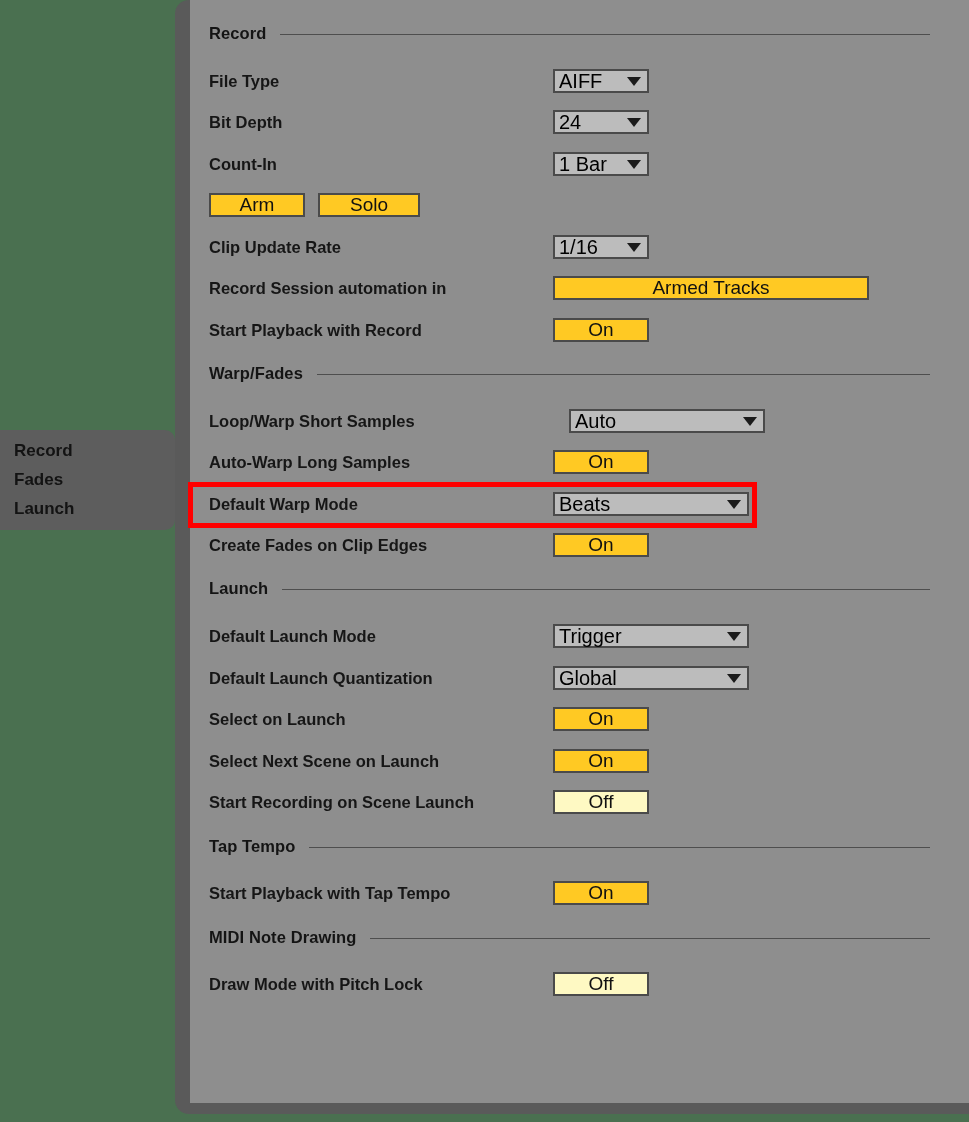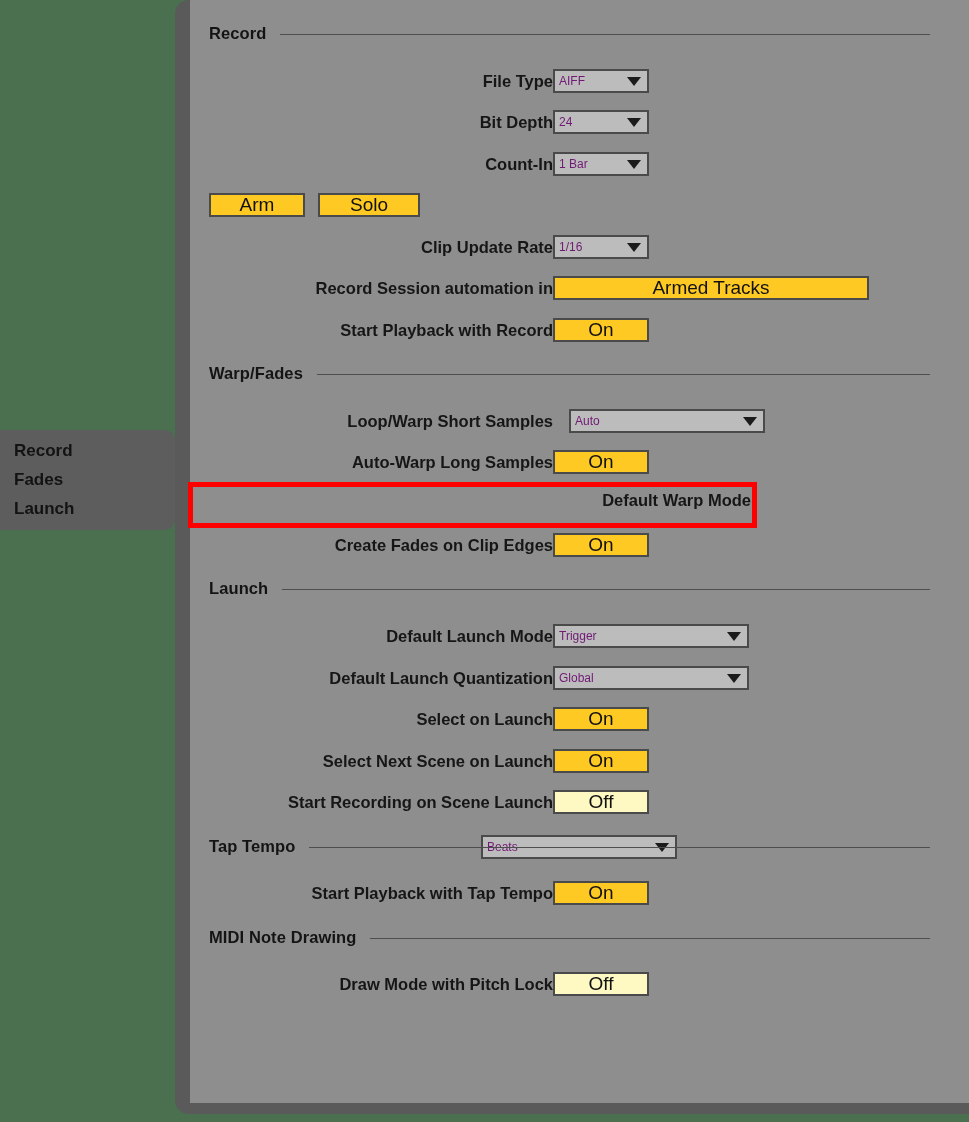--- a/index.html
+++ b/index.html
@@ -72,21 +72,20 @@
     display: flex;
     align-items: center;
   }
   .row .row-label {
     font-size: 16.5px;
     font-weight: bold;
     color: #161616;
     white-space: nowrap;
     width: 344px;
     flex: 0 0 344px;
-    text-align: right;
   }
   .row .row-ctrls {
     display: flex;
     align-items: center;
     gap: 13px;
   }
 
   
   .dropdown {
     height: 24px;
@@ -96,22 +95,22 @@
     display: flex;
     align-items: center;
     position: relative;
     padding-left: 4px;
     padding-right: 6px;
     cursor: pointer;
   }
   .dropdown.w-narrow { width: 96px; }
   .dropdown.w-wide   { width: 196px; }
   .dropdown .dd-value {
-    font-size: 12px;
-    color: #701a75;
+    font-size: 20px;
+    color: #000000;
     white-space: nowrap;
     font-family: "Liberation Sans", sans-serif;
   }
   .dropdown .dd-arrow {
     margin-left: auto;
     width: 0; height: 0;
     border-left: 7px solid transparent;
     border-right: 7px solid transparent;
     border-top: 9px solid #1b1b1b;
   }
@@ -259,21 +258,21 @@
     </span>
   </div>
 
   <div class="row" style="top:449px;">
     <span class="row-label">Auto-Warp Long Samples</span>
     <span class="row-ctrls">
       <span class="btn on w-narrow">On</span>
     </span>
   </div>
 
-  <div class="row" style="top:491px;flex-direction:column;">
+  <div class="row" style="top:491px;">
     <span class="row-label">Default Warp Mode</span>
     <span class="row-ctrls">
       <span class="dropdown w-wide">
         <span class="dd-value">Beats</span>
         <span class="dd-arrow"></span>
       </span>
     </span>
   </div>
 
   <div class="row" style="top:532px;">

